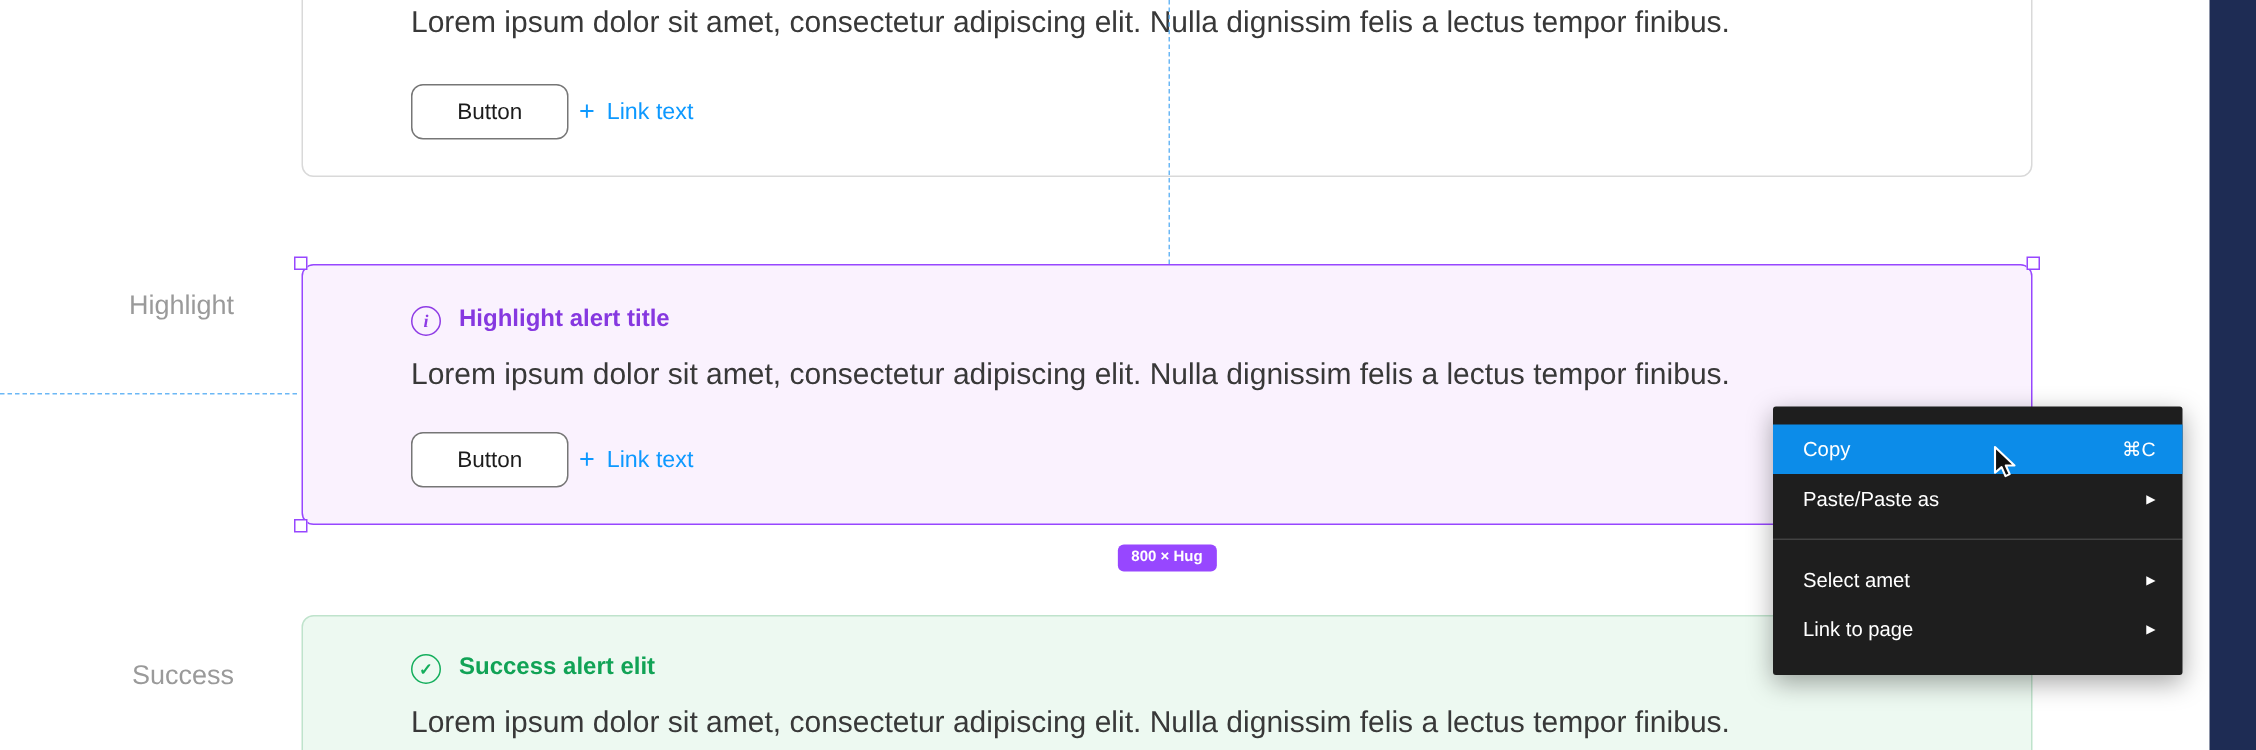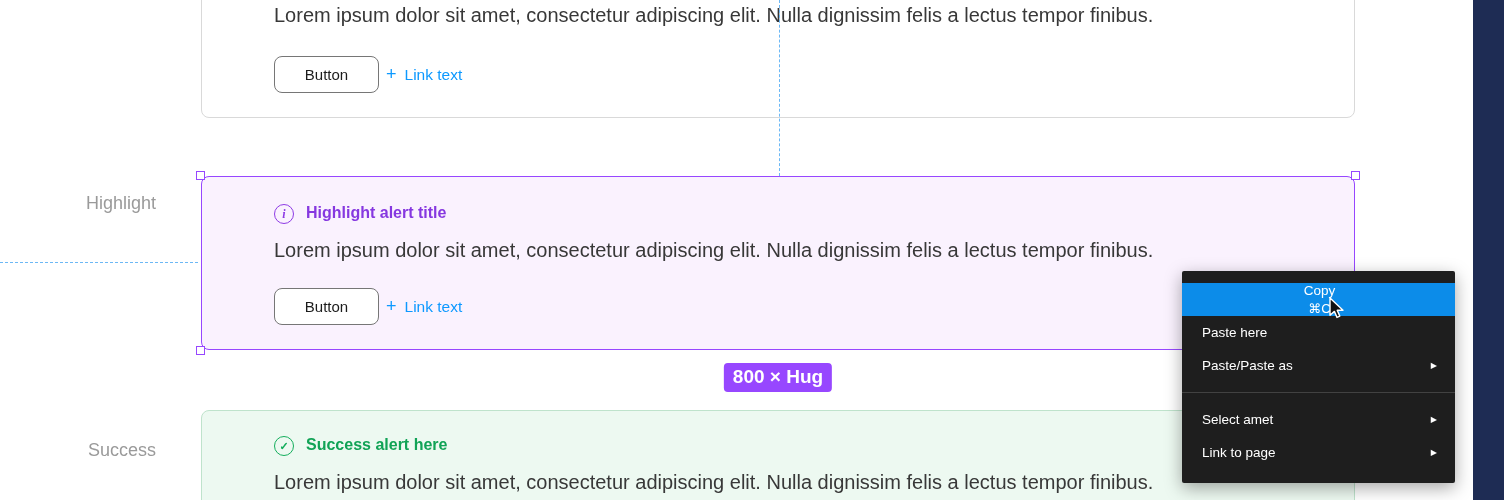--- a/index.html
+++ b/index.html
@@ -58,31 +58,31 @@
   
   .handle { position:absolute; width:9px; height:9px; background:#fff;
             border:1.2px solid #9747ff; z-index:5; }
   .handle.tl { left:-6px; top:-6px; }
   .handle.tr { right:-6px; top:-6px; }
   .handle.bl { left:-6px; bottom:-6px; }
   .handle.br { right:-6px; bottom:-6px; }
 
   
   .size-badge { position:absolute; left:778px; top:363px; transform:translateX(-50%);
-                background:#9747ff; color:#fff; font-size:19px; font-weight:600;
+                background:#9747ff; color:#fff; font-size:10px; font-weight:600;
                 padding:3px 9px 4px; border-radius:4px; z-index:6; white-space:nowrap; }
 
   
   .context-menu { position:absolute; left:1182px; top:271px; width:273px;
                   background:#1e1e1e; border-radius:2px; padding:12px 0 14px;
                   box-shadow:0 5px 17px rgba(0,0,0,.35); z-index:10; }
   .menu-item { height:33px; display:flex; align-items:center; justify-content:space-between;
                padding:0 18px 0 20px; font-size:13.5px; color:#ffffff; cursor:default; }
   .menu-item .mi-shortcut { color:rgba(255,255,255,0.78); font-size:13px; }
-  .menu-item.highlighted { background:#0c8ce9;flex-direction:column; }
+  .menu-item.highlighted { background:#0c8ce9; }
   .menu-item.highlighted .mi-shortcut { color:#ffffff; }
   .mi-arrow { font-size:8px; color:#ffffff; }
   .menu-divider { height:1px; background:rgba(255,255,255,0.16); margin:10px 0; }
 
   
   .cursor { position:absolute; left:1326px; top:296px; z-index:20; }
 
   
   .right-strip { position:absolute; left:1473px; top:0; width:31px; height:500px;
                  background:#1e2c54; z-index:15; }
@@ -121,31 +121,28 @@
   <span class="handle bl"></span>
   <span class="handle br"></span>
 </div>
 
 <div class="size-badge">800 × Hug</div>
 
 <div class="card card-success">
   <span class="icon-circle icon-check">
     <span>✓</span>
   </span>
-  <div class="alert-title">Success alert here</div>
+  <div class="alert-title">Success alert elit</div>
   <div class="body-text">Lorem ipsum dolor sit amet, consectetur adipiscing elit. Nulla dignissim felis a lectus tempor finibus.</div>
 </div>
 
 <div class="context-menu">
   <div class="menu-item highlighted">
     <span class="mi-label">Copy</span>
     <span class="mi-shortcut">⌘C</span>
-  </div>
-  <div class="menu-item">
-    <span class="mi-label">Paste here</span>
   </div>
   <div class="menu-item">
     <span class="mi-label">Paste/Paste as</span>
     <span class="mi-arrow">▶</span>
   </div>
   <div class="menu-divider"></div>
   <div class="menu-item">
     <span class="mi-label">Select amet</span>
     <span class="mi-arrow">▶</span>
   </div>

